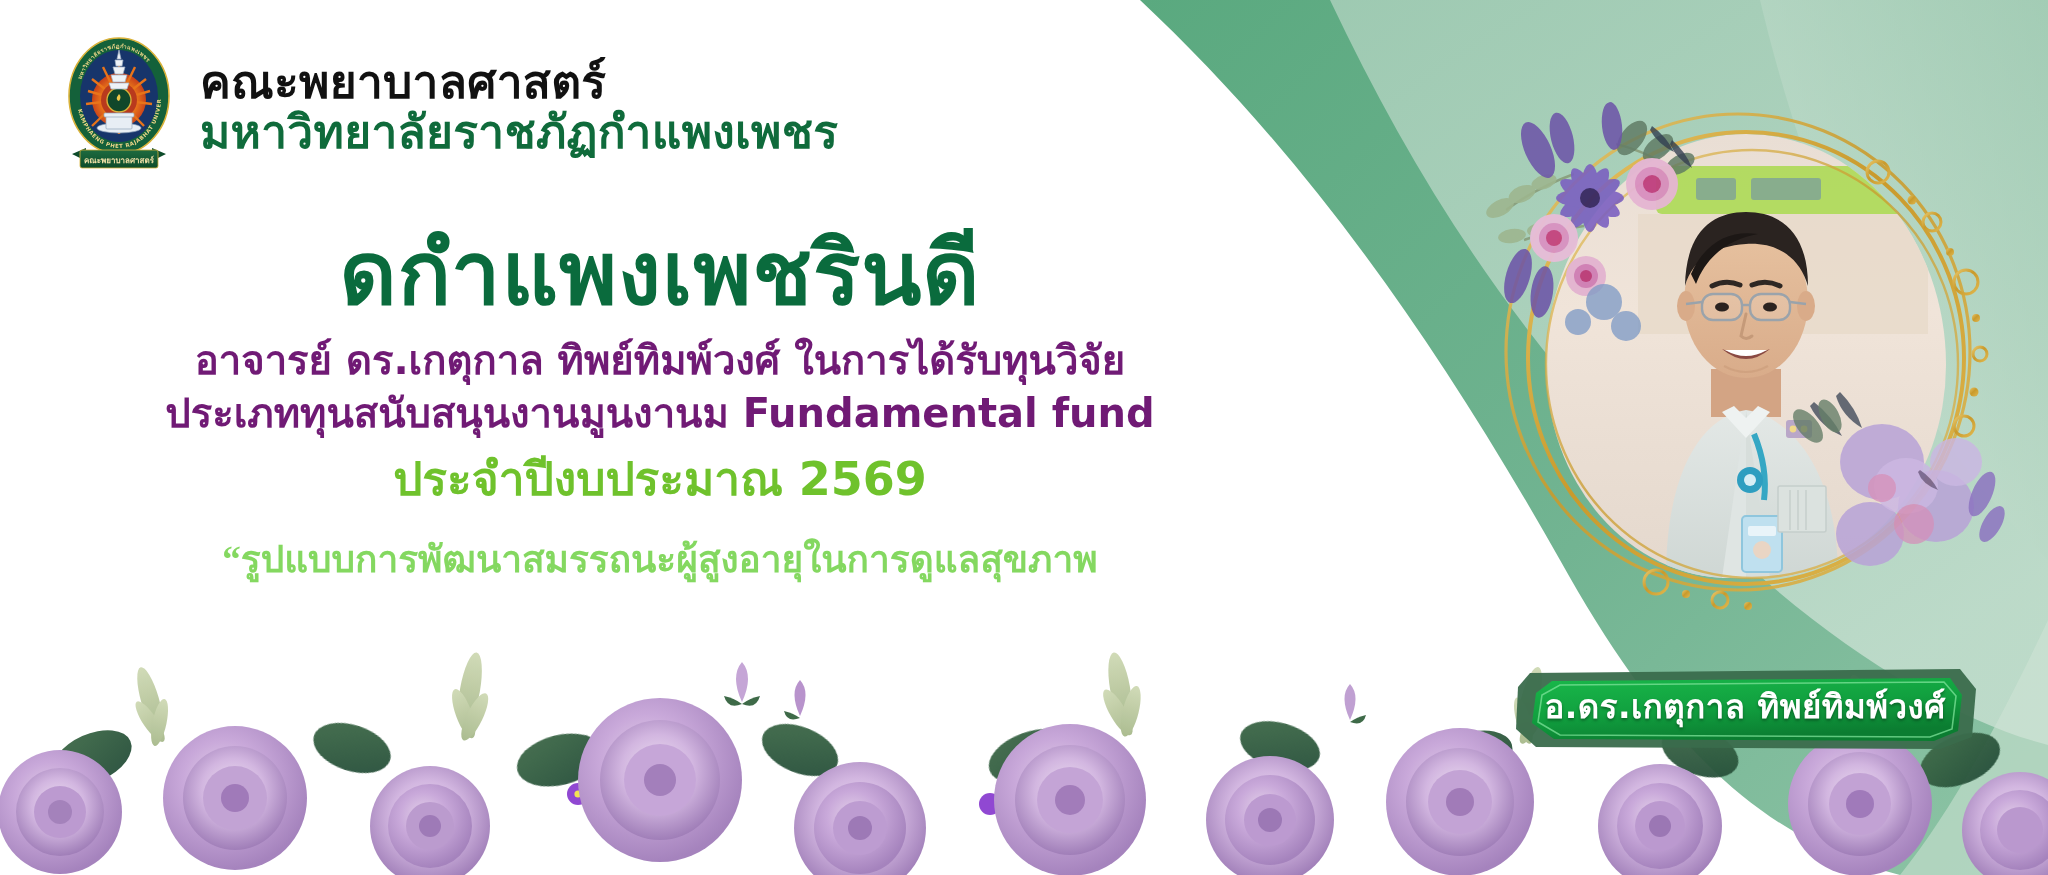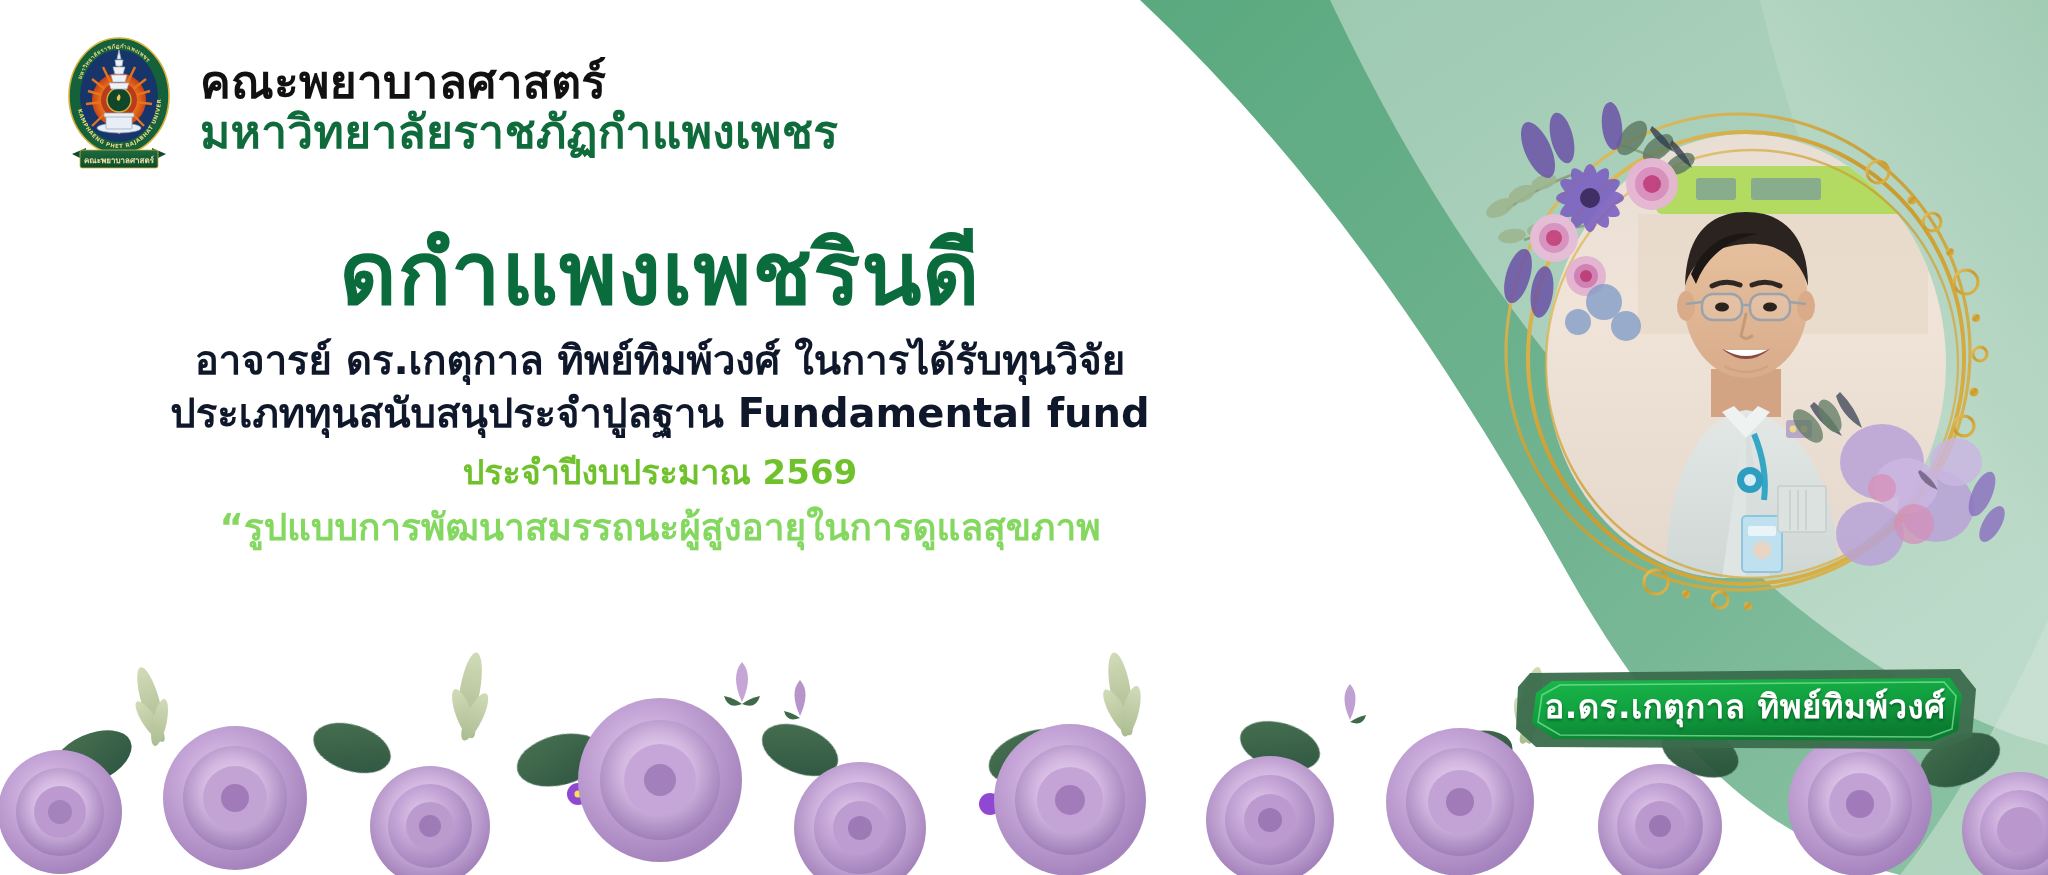--- a/index.html
+++ b/index.html
@@ -39,29 +39,29 @@
   .message{
     position:absolute;left:0;top:228px;width:1320px;
     text-align:center;z-index:6;
   }
   .headline{
     font-size:88px;font-weight:800;color:#0a6b3d;
     line-height:1.05;letter-spacing:1px;margin:0 0 16px 0;
     white-space:nowrap;
   }
   .sub-line{
-    font-size:40px;font-weight:700;color:#0f172a;
+    font-size:40px;font-weight:700;color:#701a75;
     line-height:1.22;margin:0;white-space:nowrap;
   }
   .sub-line + .sub-line{margin-top:4px;}
   .year-line{
-    font-size:34px;font-weight:800;color:#6fc22c;
+    font-size:46px;font-weight:800;color:#6fc22c;
     margin:14px 0 0 0;line-height:1.2;white-space:nowrap;
   }
-  .quote-block{margin-top:12px;}
+  .quote-block{margin-top:30px;font-family:Liberation Serif, serif;}
   .quote-line{
     font-size:37px;font-weight:800;color:#84d860;
     line-height:1.25;margin:0;white-space:nowrap;
   }
   .quote-line + .quote-line{margin-top:2px;}
 
   
   .portrait-area{
     position:absolute;right:38px;top:96px;width:530px;height:520px;z-index:5;
   }
@@ -201,21 +201,21 @@
 
     <div class="header-text">
       <div class="faculty-line">คณะพยาบาลศาสตร์</div>
       <div class="university-line">มหาวิทยาลัยราชภัฏกำแพงเพชร</div>
     </div>
   </div>
 
   <div class="message">
     <div class="headline">ดกำแพงเพชรินดี</div>
     <div class="sub-line">อาจารย์ ดร.เกตุกาล ทิพย์ทิมพ์วงศ์ ในการได้รับทุนวิจัย</div>
-    <div class="sub-line">ประเภททุนสนับสนุประจำปูลฐาน  Fundamental fund</div>
+    <div class="sub-line">ประเภททุนสนับสนุนงานมูนงานม  Fundamental fund</div>
     <div class="year-line">ประจำปีงบประมาณ 2569</div>
     <div class="quote-block">
       <div class="quote-line">“รูปแบบการพัฒนาสมรรถนะผู้สูงอายุในการดูแลสุขภาพ</div>
     </div>
   </div>
 
   <div class="portrait-area">
 
     <div class="portrait-clip">
       <svg class="photo-svg" viewBox="0 0 400 444" preserveAspectRatio="xMidYMid slice">

